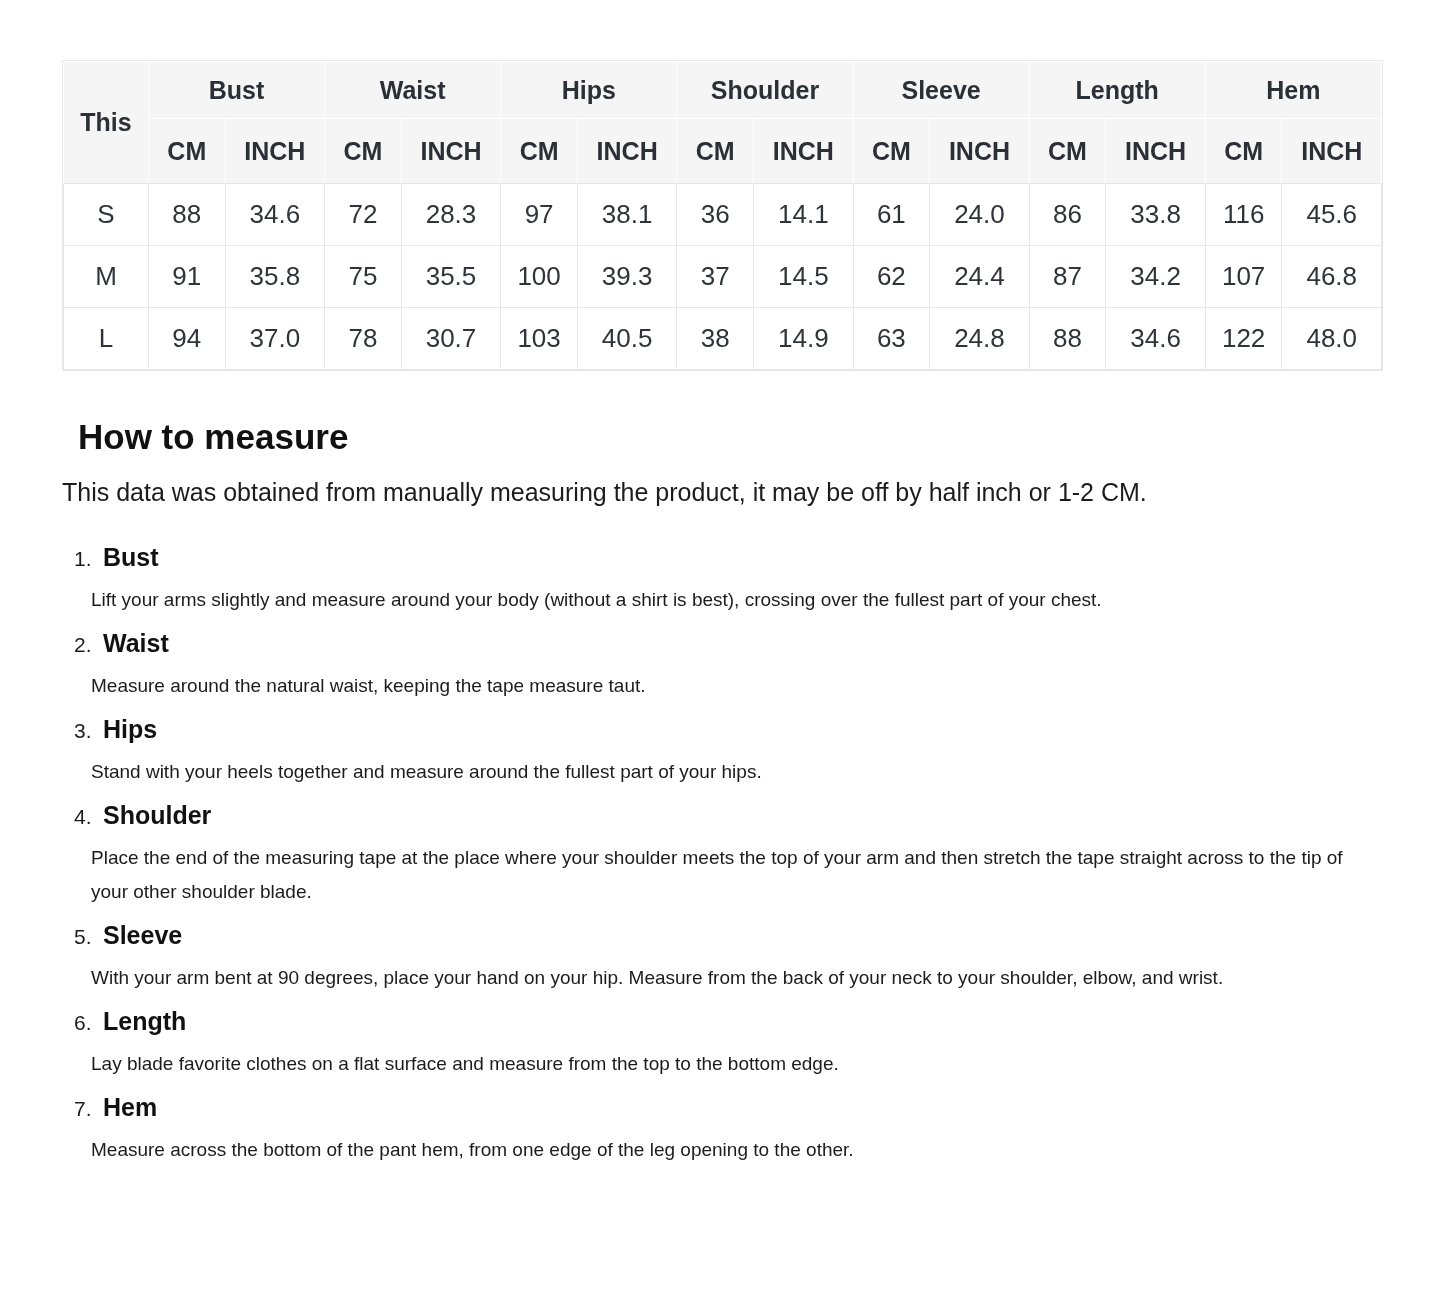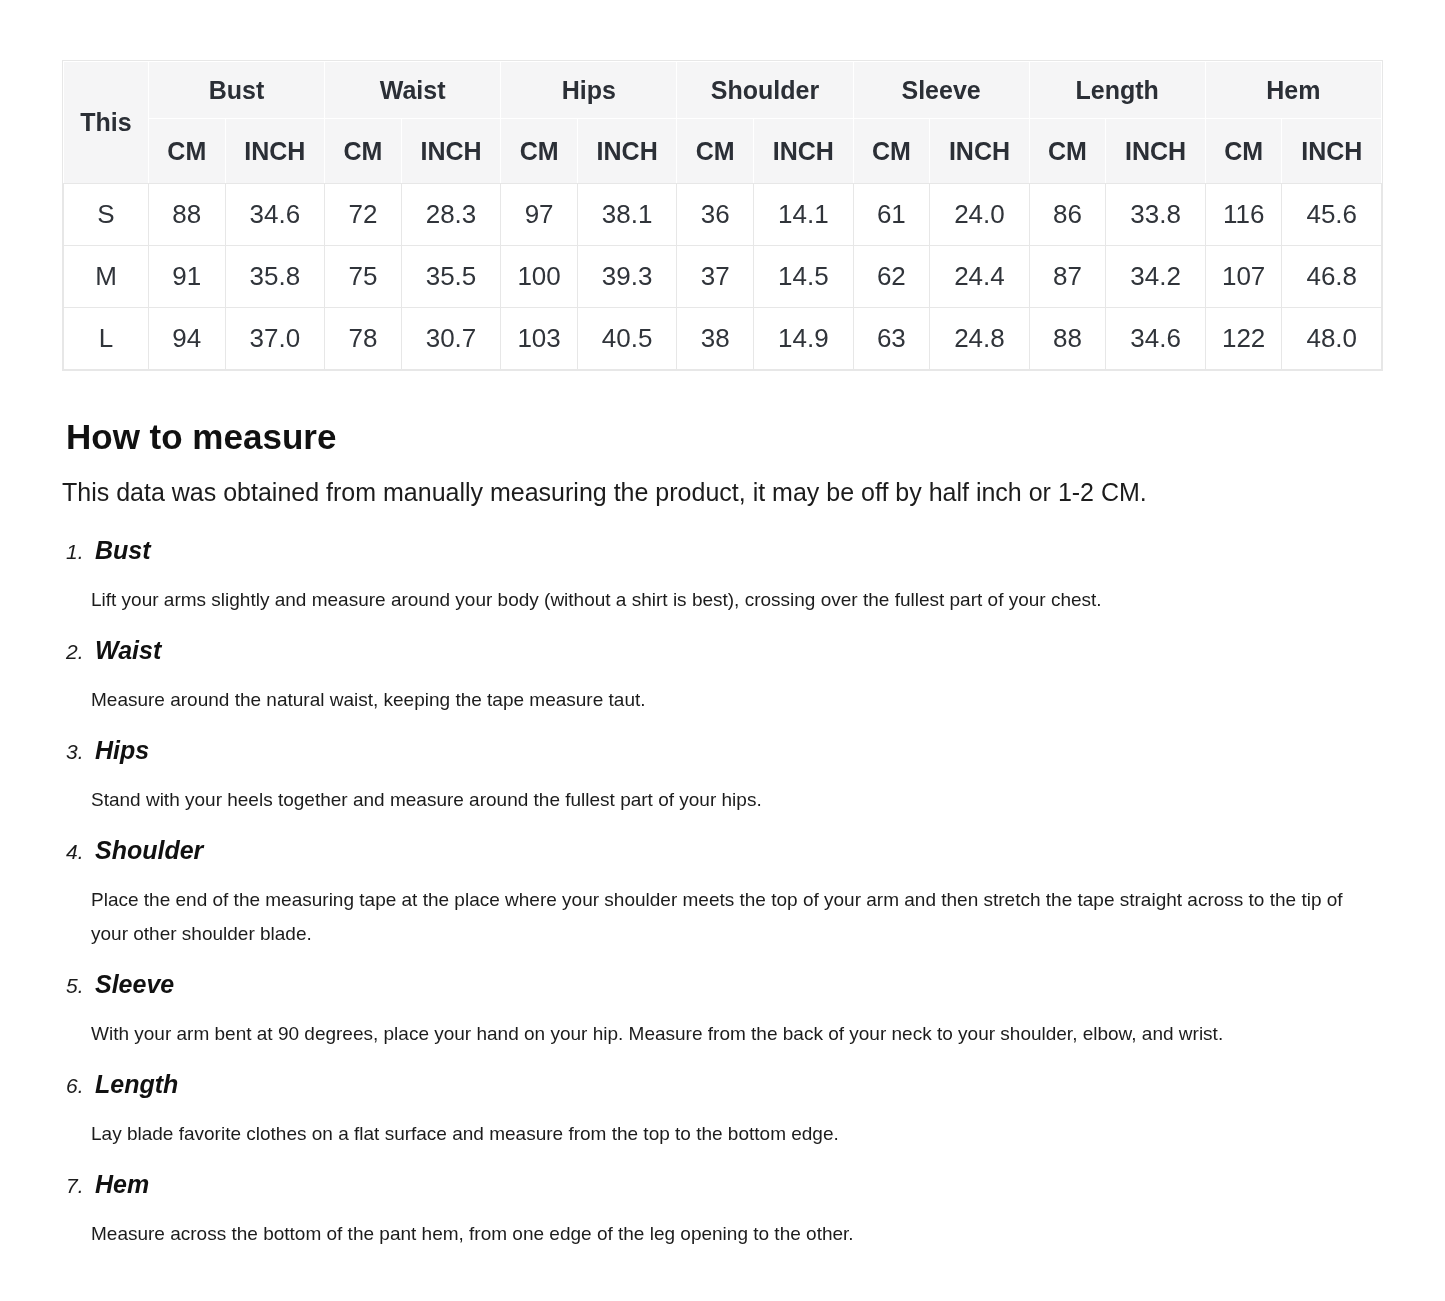--- a/index.html
+++ b/index.html
@@ -42,29 +42,29 @@
   }
   col.c-size { width: 6.45%; }
   col.c-cm   { width: 5.82%; }
   col.c-inch { width: 7.55%; }
 
   
   h2.howto-title {
     font-size: 35px;
     font-weight: bold;
     color: #111111;
-    margin: 46px 0 20px 4px;
+    margin: 46px 0 20px 16px;
     line-height: 1.15;
   }
   p.howto-intro {
     font-size: 25px;
     line-height: 30px;
-    margin: 0 0 24px 0;
-  }
-  .step-head { margin: 0 0 10px 4px; line-height: 38px; font-style: italic; }
+    margin: 0 0 38px 0;
+  }
+  .step-head { margin: 0 0 10px 12px; line-height: 24px; }
   .step-num {
     display: inline-block;
     width: 29px;
     font-size: 21px;
     color: #1c1c1c;
     vertical-align: baseline;
   }
   .step-term {
     font-size: 25px;
     font-weight: bold;

